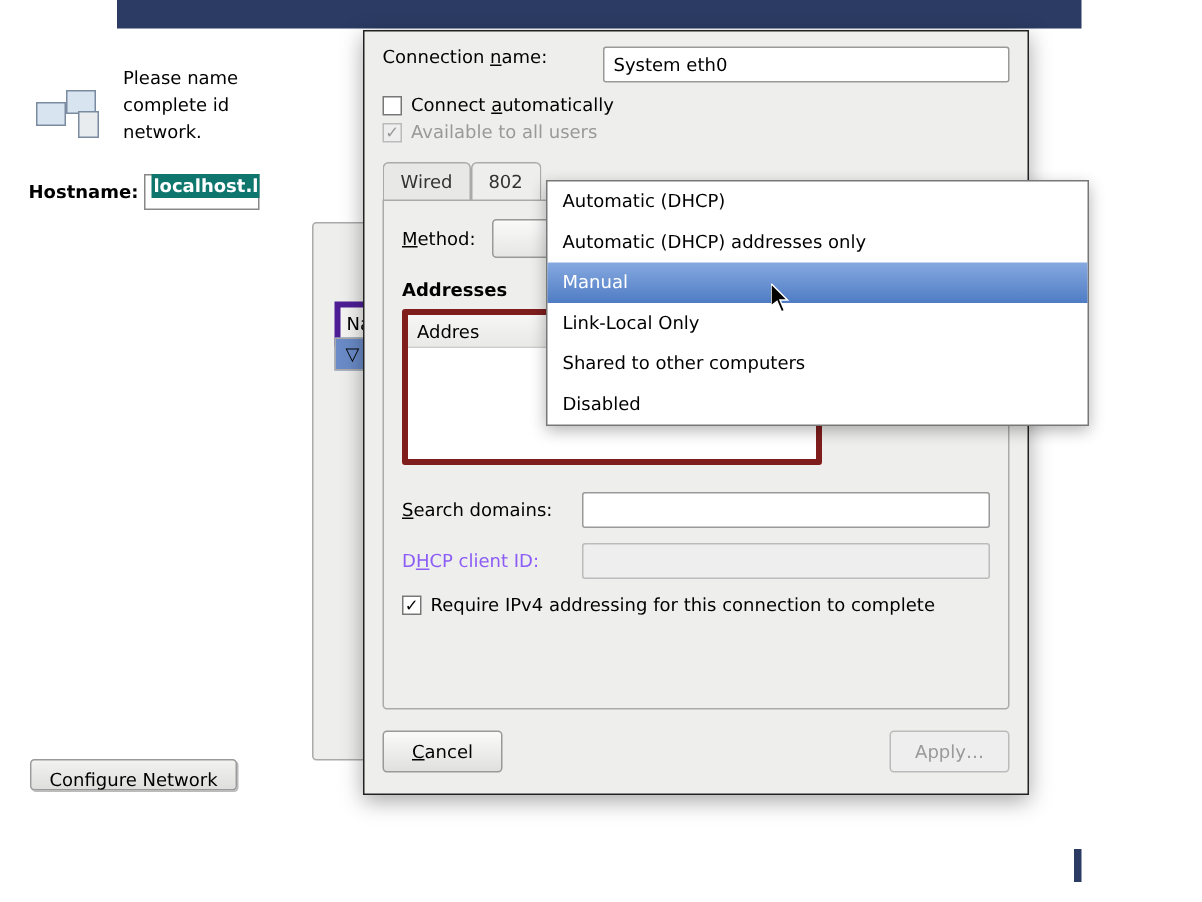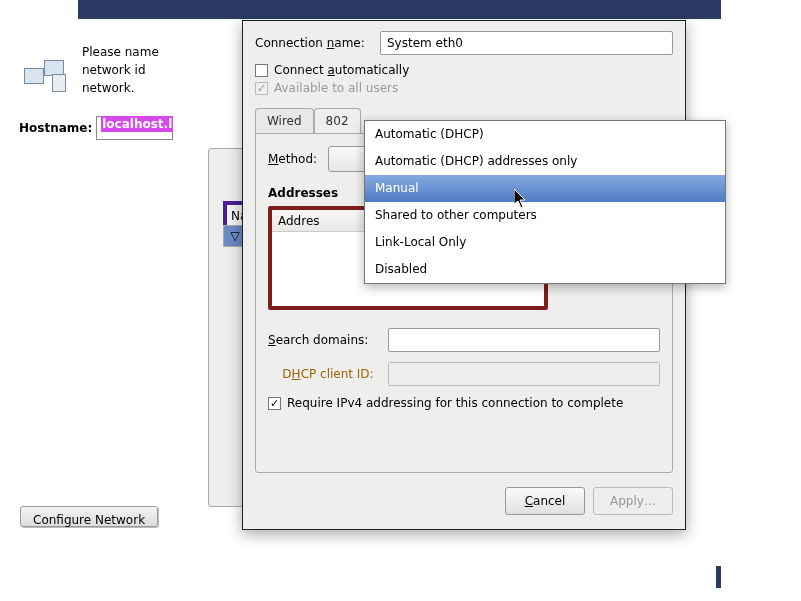--- a/index.html
+++ b/index.html
@@ -46,21 +46,21 @@
   }
   .hostname-row label { margin-right: 4px; }
   .hostname-input {
     width: 77px; height: 24px;
     background: #fff;
     border: 1px solid #888;
     padding: 0 4px;
     color: #000;
   }
   .hostname-input .sel {
-    background: #d946ef; color:#fff;
+    background: #0f766e; color:#fff;
     padding: 1px 1px;
   }
   .back-panel {
     position: absolute;
     top: 148px; left: 208px;
     width: 466px; height: 359px;
     background: #eeeeec;
     border: 1px solid #aaa;
     border-radius: 3px;
   }
@@ -112,21 +112,21 @@
     height: 25px;
     background: linear-gradient(#3a3a3a, #222);
     color: #fff;
     font-weight: bold;
     font-size: 13px;
     text-align: center;
     line-height: 25px;
     border-bottom: 1px solid #000;
   }
   .dialog-body { padding: 10px 12px 14px; position: relative; }
-  .row { display:flex; align-items:center; margin-bottom: 8px; }
+  .row { display:flex; margin-bottom: 8px; gap: 22px; }
   .row label { white-space: nowrap; }
   .conn-name-label { width: 125px; }
   .conn-name-input {
     flex: 1;
     height: 24px;
     border: 1px solid #999;
     background: #fff;
     padding: 0 6px;
     line-height: 22px;
     border-radius: 2px;
@@ -216,26 +216,26 @@
   .btn.disabled { color:#999; border-color:#bbb; background:#eee;}
   .field-row { display:flex; align-items:center; margin-bottom:10px;}
   .field-row label { width: 120px; }
   .field-input {
     flex:1;
     height:24px;
     border:1px solid #999;
     border-radius:2px;
     background:#fff;
   }
-  .field-row.disabled label { color:#a16207;text-align:center;}
+  .field-row.disabled label { color:#8b5cf6;}
   .field-row.disabled .field-input { background:#eee; border-color:#bbb;}
   .req-row { display:flex; align-items:center; margin: 6px 0 10px;}
   .req-row .chk { width:13px;height:13px;border:1px solid #777;background:#fff;margin-right:6px;display:inline-flex;align-items:center;justify-content:center;font-size:11px;}
   .routes-row { display:flex; justify-content:flex-end;}
-  .footer-row { display:flex; justify-content:flex-end; gap:8px; margin-top:14px;}
+  .footer-row { display:flex; justify-content:space-between; gap:8px; margin-top:14px;}
 
   .dropdown {
     position: absolute;
     top: 120px; left: 325px;
     width: 362px;
     background:#fff;
     border:1px solid #777;
     box-shadow: 0 3px 10px rgba(0,0,0,0.3);
     z-index: 50;
     margin-left: 39px;
@@ -263,21 +263,21 @@
 <div class="topbar"></div>
 <div class="topband"></div>
 
 <div class="bg-icon">
   <div class="box1"></div>
     <div class="box2"></div>
     <div class="box3"></div>
 </div>
 <div class="bg-text">
   <div>Please name</div>
-  <div>network id</div>
+  <div>complete id</div>
   <div>network.</div>
 </div>
 <div class="hostname-row">
   <label>Hostname:</label>
   <div class="hostname-input">
     <span class="sel">localhost.l</span>
   </div>
 </div>
 <div class="back-panel">
   <div class="row-hdr">Na</div>
@@ -340,21 +340,21 @@
       <div class="btn"><span class="u">C</span>ancel</div>
       <div class="btn disabled">Apply…</div>
     </div>
   </div>
 </div>
 
 <div class="dropdown" id="method-dropdown">
     <div class="opt">Automatic (DHCP)</div>
     <div class="opt">Automatic (DHCP) addresses only</div>
     <div class="opt selected">Manual</div>
+    <div class="opt">Link-Local Only</div>
     <div class="opt">Shared to other computers</div>
-    <div class="opt">Link-Local Only</div>
     <div class="opt">Disabled</div>
   </div>
 <div class="cursor">
   <svg width="14" height="20" viewBox="0 0 14 20">
       <path d="M0,0 L0,15 L4,12 L7,19 L9,18 L6,11 L11,11 Z" fill="#000" stroke="#fff" stroke-width="1"></path>
     </svg>
 </div>
 
 </body></html>

